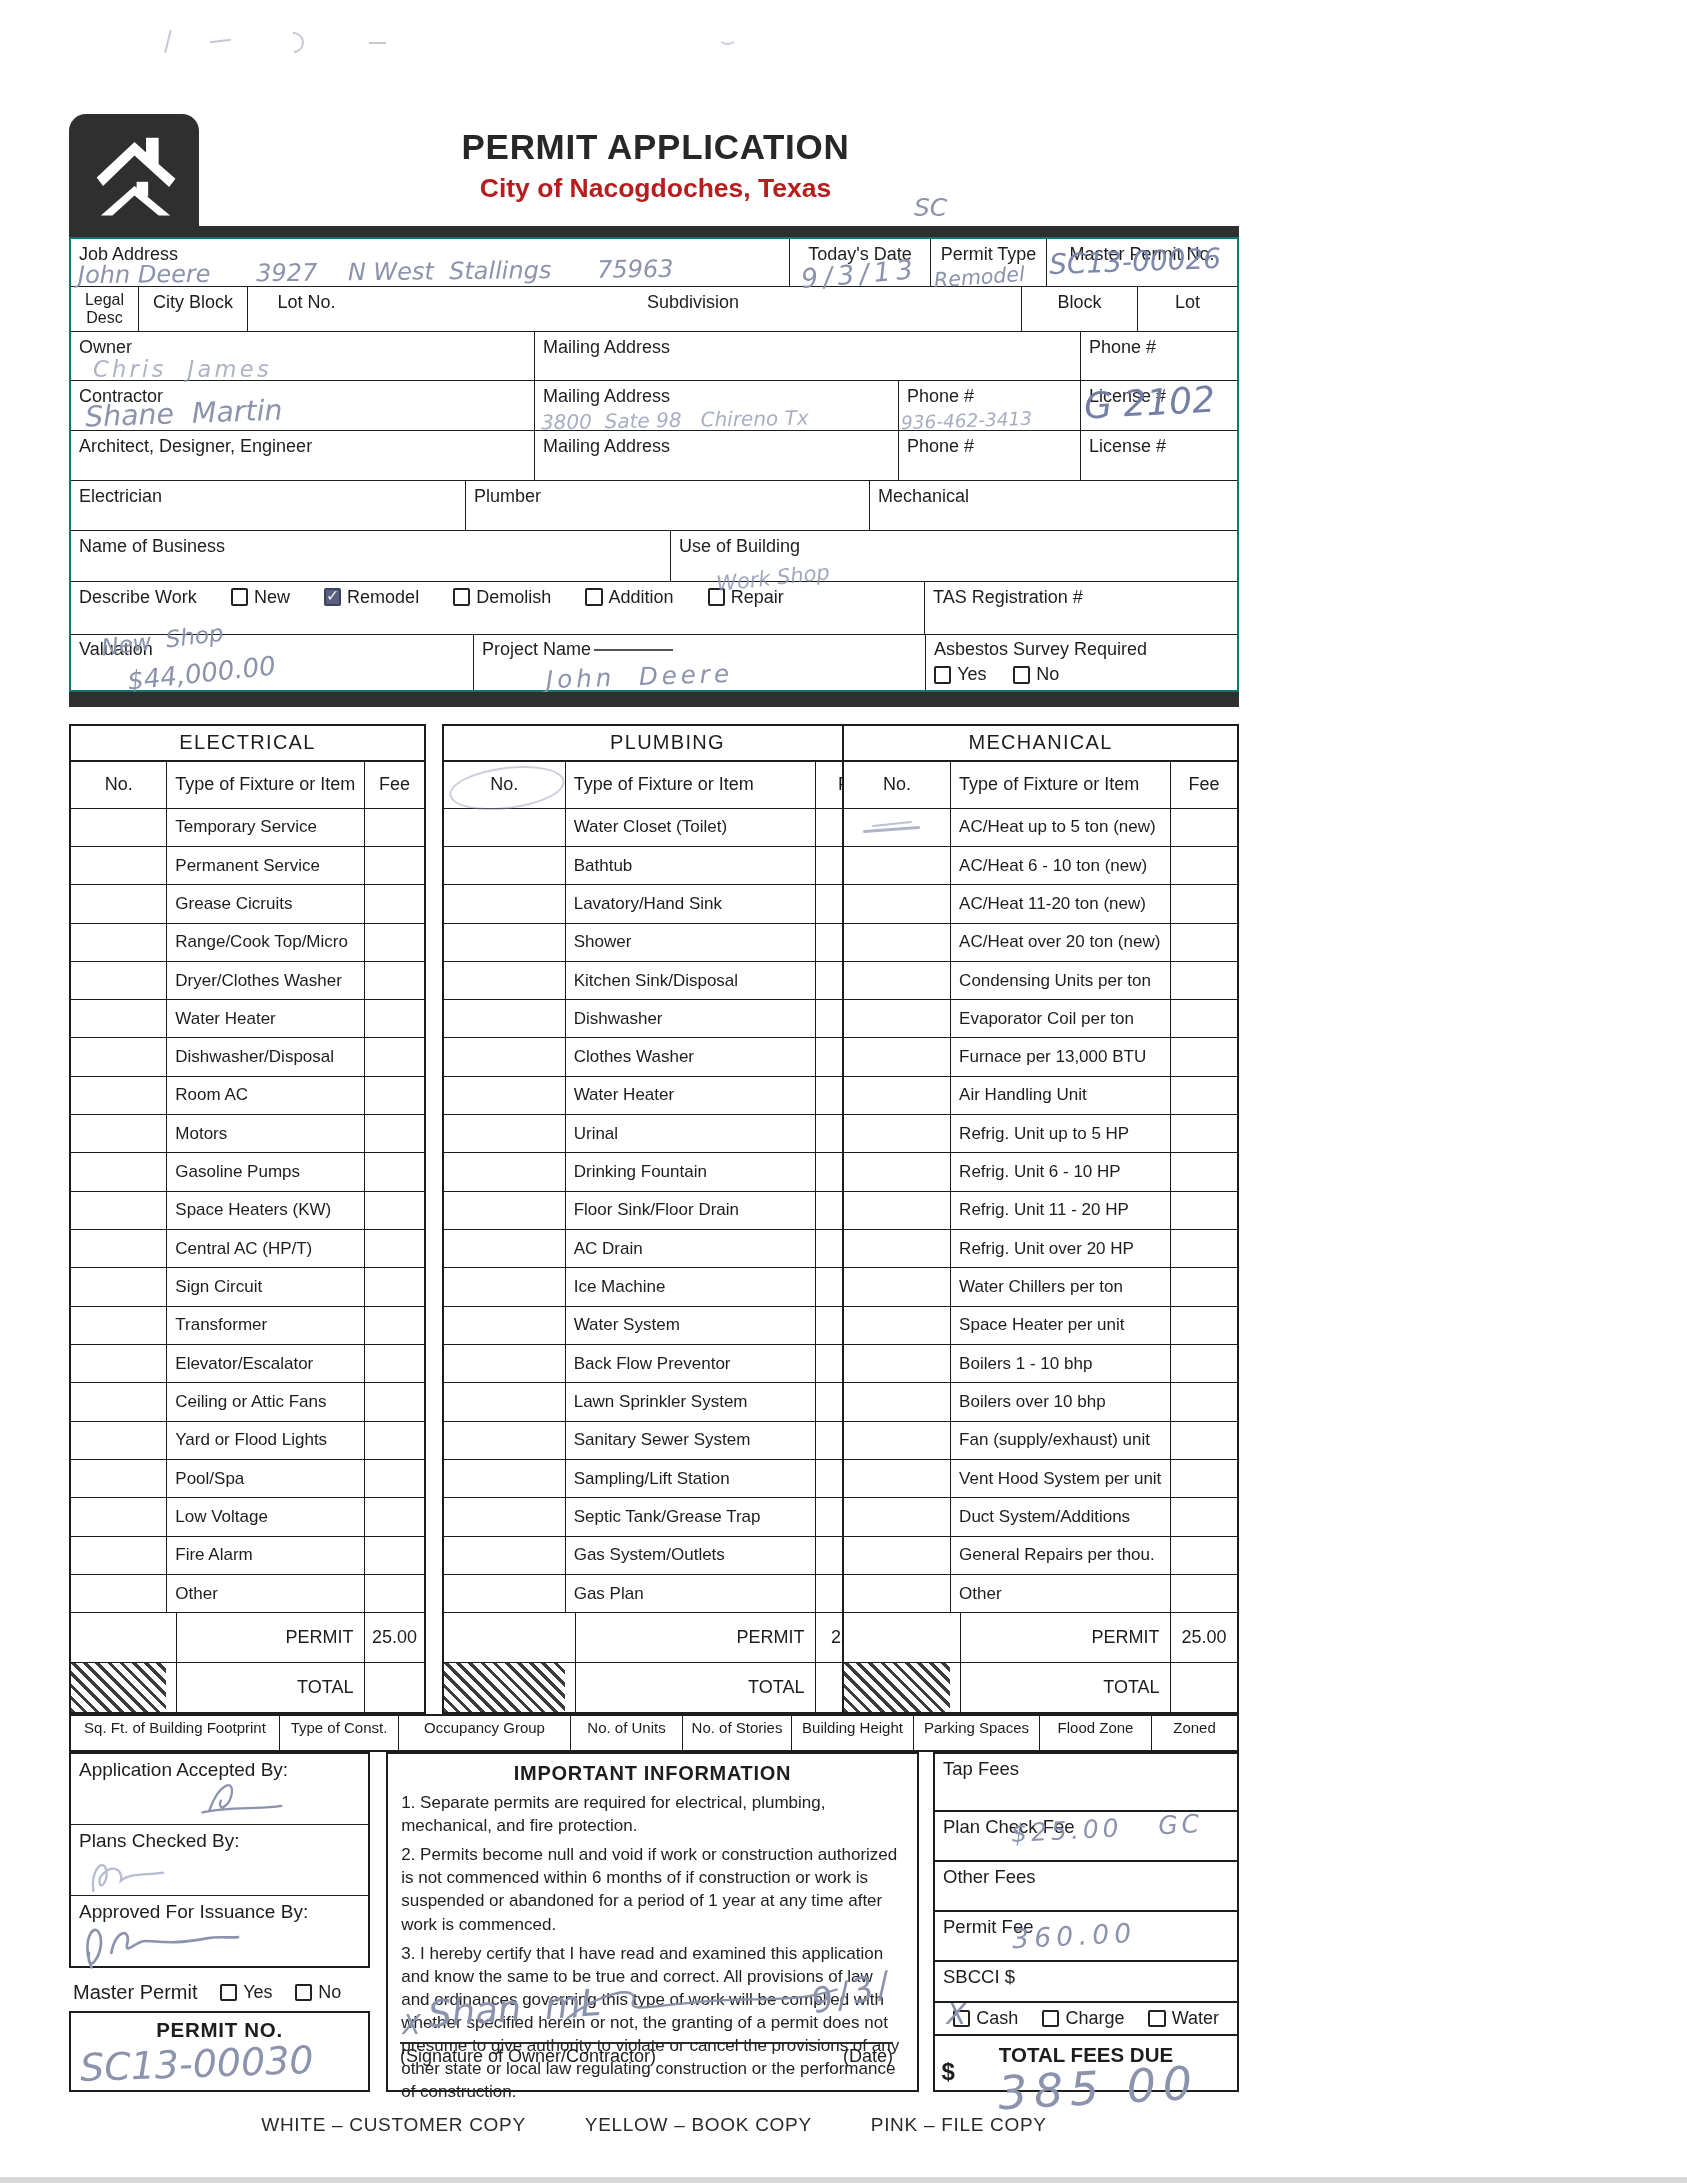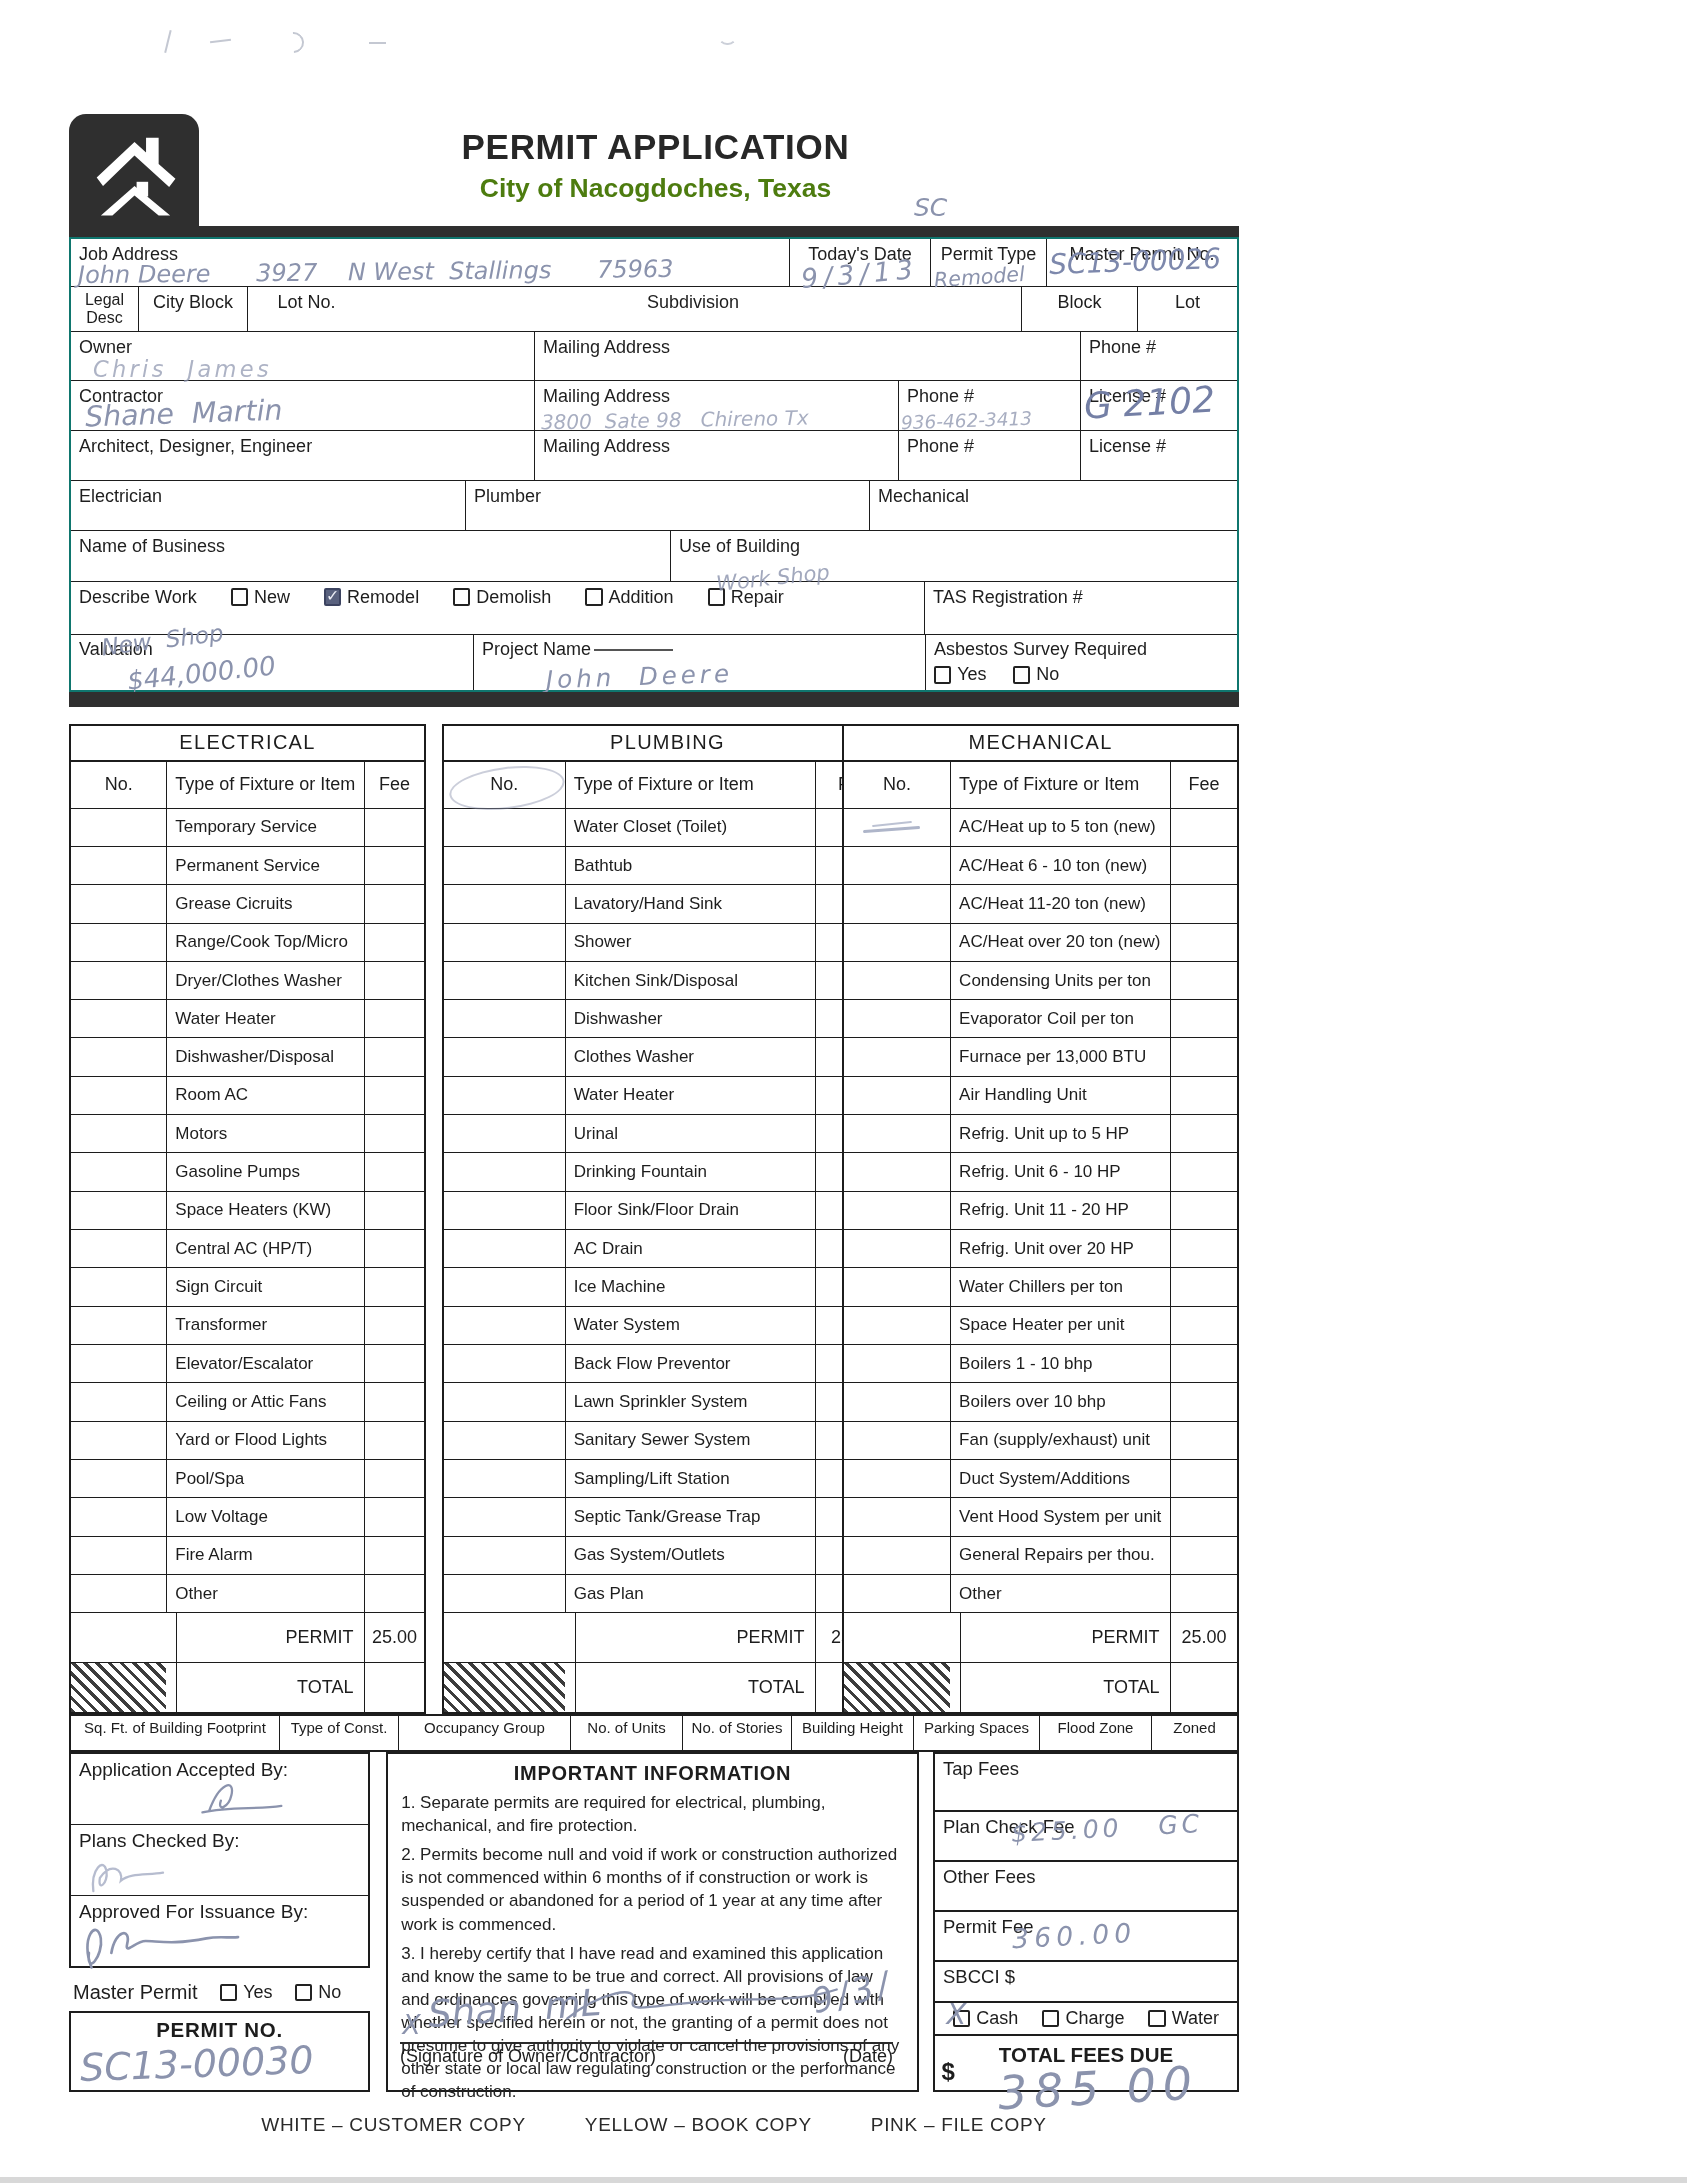--- a/index.html
+++ b/index.html
@@ -94,21 +94,21 @@
   <div class="abs" style="left:718px;top:26.5px;width:14.6px;height:14.6px;border:2px solid #ccd0d9;border-radius:50%;border-top-color:transparent;border-left-color:transparent;border-right-color:transparent;"></div>
 
   <div class="abs ink" style="left:69px;top:114px;width:130px;height:123px;border-radius:17px 17px 0 0;">
     <svg width="105" height="105" viewBox="0 0 100 100" style="position:absolute;left:12.6px;top:9.3px;">
       <path d="M14 52 L50 18 L61 28 L61 14 L73 14 L73 39 L89 53 L83 61 L50 31 L20 60 Z" fill="#ffffff"></path>
       <rect x="52" y="56" width="11" height="14" fill="#ffffff"></rect>
       <path d="M18 88 L50 60 L84 88 L73 88 L50 69 L29 88 Z" fill="#ffffff"></path>
     </svg>
   </div>
   <div class="abs ctr bold" style="left:318px;top:127px;width:675px;font-size:35px;letter-spacing:0.7px;color:#272727;">PERMIT APPLICATION</div>
-  <div class="abs ctr bold" style="left:318px;top:173px;width:675px;font-size:26.5px;color:#4d7c0f;">City of Nacogdoches, Texas</div>
+  <div class="abs ctr bold" style="left:318px;top:173px;width:675px;font-size:26.5px;color:#b91c1c;">City of Nacogdoches, Texas</div>
   <div class="abs ink" style="left:69px;top:226px;width:1170px;height:11.2px;"></div>
 
   <div class="abs hand" style="left:914px;top:193px;font-size:25px;">SC</div>
 
   <div id="maingrid">
 
     <div class="grow" style="height:49px;">
       <div class="gcell lbl" style="width:718px;"><span>Job Address</span></div>
       <div class="gcell lbl ctr" style="width:141px;"><span>Today's Date</span></div>
       <div class="gcell lbl ctr" style="width:116px;"><span>Permit Type</span></div>
@@ -571,26 +571,26 @@
           <div class="tcol2 itm">Boilers over 10 bhp</div>
           <div class="tcol3"></div>
         </div>
         <div class="trow">
           <div class="tcol1"></div>
           <div class="tcol2 itm">Fan (supply/exhaust) unit</div>
           <div class="tcol3"></div>
         </div>
         <div class="trow">
           <div class="tcol1"></div>
+          <div class="tcol2 itm">Vent Hood System per unit</div>
+          <div class="tcol3"></div>
+        </div>
+        <div class="trow">
+          <div class="tcol1"></div>
           <div class="tcol2 itm">Duct System/Additions</div>
-          <div class="tcol3"></div>
-        </div>
-        <div class="trow">
-          <div class="tcol1"></div>
-          <div class="tcol2 itm">Vent Hood System per unit</div>
           <div class="tcol3"></div>
         </div>
         <div class="trow">
           <div class="tcol1"></div>
           <div class="tcol2 itm">General Repairs per thou.</div>
           <div class="tcol3"></div>
         </div>
         <div class="trow">
           <div class="tcol1"></div>
           <div class="tcol2 itm">Other</div>

